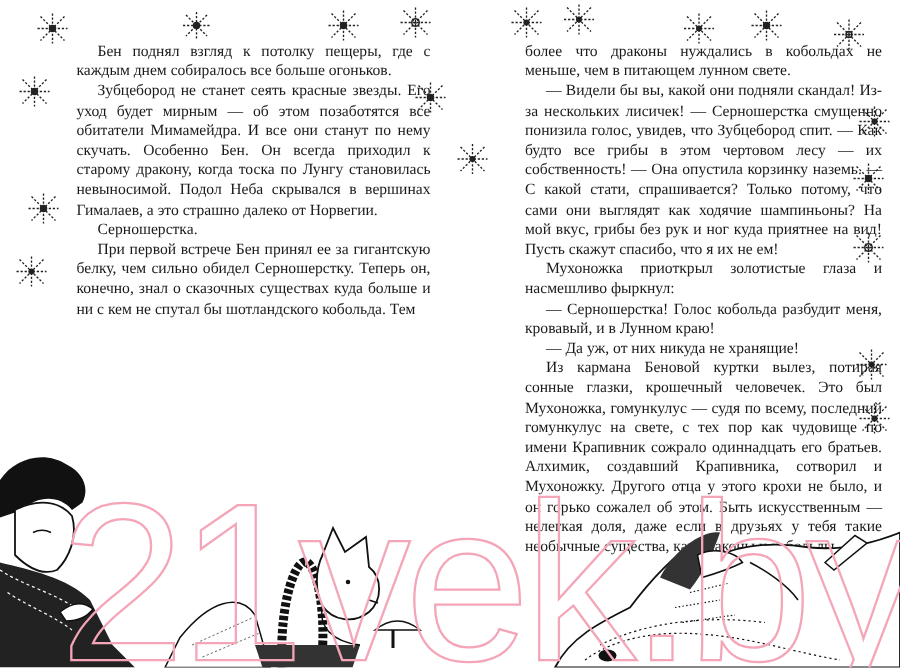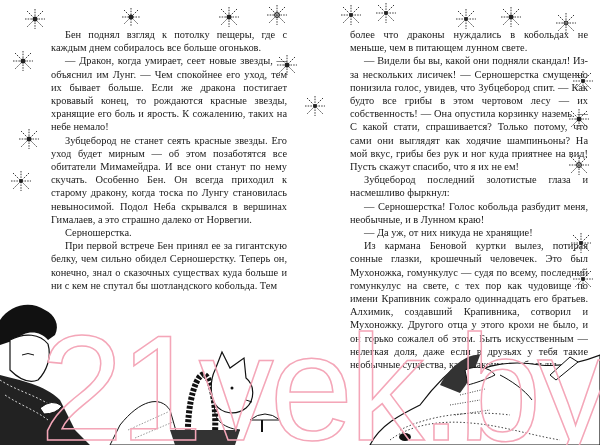--- a/index.html
+++ b/index.html
@@ -89,21 +89,20 @@
         <line x1="11" y1="1" x2="11" y2="21"></line>
         <line x1="1" y1="11" x2="21" y2="11"></line>
         <line x1="3" y1="3" x2="19" y2="19"></line>
         <line x1="19" y1="3" x2="3" y2="19"></line>
       </g>
       <circle cx="11" cy="11" r="2" fill="#222"></circle>
     </svg>
 
   <div class="text">
     <p>Бен поднял взгляд к потолку пещеры, где с каждым днем собиралось все больше огоньков.</p>
-    <p>— Дракон, когда умирает, сеет новые звезды, — объяснил им Лунг. — Чем спокойнее его уход, тем их бывает больше. Если же дракона постигает кровавый конец, то рождаются красные звезды, хранящие его боль и ярость. К сожалению, таких на небе немало!</p>
     <p>Зубцебород не станет сеять красные звезды. Его уход будет мирным — об этом позаботятся все обитатели Мимамейдра. И все они станут по нему скучать. Особенно Бен. Он всегда приходил к старому дракону, когда тоска по Лунгу становилась невыносимой. Подол Неба скрывался в вершинах Гималаев, а это страшно далеко от Норвегии.</p>
     <p>Серношерстка.</p>
     <p>При первой встрече Бен принял ее за гигантскую белку, чем сильно обидел Серношерстку. Теперь он, конечно, знал о сказочных существах куда больше и ни с кем не спутал бы шотландского кобольда. Тем</p>
   </div>
 
   <svg class="illus" style="left:0;top:300px" width="300" height="145" viewBox="0 0 300 145">
 
     <path d="M0 20 C10 5 30 0 45 10 C55 15 60 25 55 35 L48 40 C40 30 25 30 15 40 L0 45 Z" fill="#111"></path>
 
     <path d="M10 40 C25 32 40 34 48 44 C52 58 46 72 38 80 C28 84 18 78 10 70 Z" fill="#fff" stroke="#111" stroke-width="1.2"></path>
@@ -229,22 +228,22 @@
         <line x1="1" y1="11" x2="21" y2="11"></line>
         <line x1="3" y1="3" x2="19" y2="19"></line>
         <line x1="19" y1="3" x2="3" y2="19"></line>
       </g>
       <circle cx="11" cy="11" r="2" fill="#222"></circle>
     </svg>
 
   <div class="text">
     <p class="noindent">более что драконы нуждались в кобольдах не меньше, чем в питающем лунном свете.</p>
     <p>— Видели бы вы, какой они подняли скандал! Из-за нескольких лисичек! — Серношерстка смущенно понизила голос, увидев, что Зубцебород спит. — Как будто все грибы в этом чертовом лесу — их собственность! — Она опустила корзинку наземь. — С какой стати, спрашивается? Только потому, что сами они выглядят как ходячие шампиньоны? На мой вкус, грибы без рук и ног куда приятнее на вид! Пусть скажут спасибо, что я их не ем!</p>
-    <p>Зубцебород последний золотистые глаза и насмешливо фыркнул:</p>
-    <p>— Серношерстка! Голос кобольда разбудит меня, необычные, и в Лунном краю!</p>
+    <p>Мухоножка приоткрыл золотистые глаза и насмешливо фыркнул:</p>
+    <p>— Серношерстка! Голос кобольда разбудит меня, кровавый, и в Лунном краю!</p>
     <p>— Да уж, от них никуда не хранящие!</p>
     <p>Из кармана Беновой куртки вылез, потирая сонные глазки, крошечный человечек. Это был Мухоножка, гомункулус — судя по всему, последний гомункулус на свете, с тех пор как чудовище по имени Крапивник сожрало одиннадцать его братьев. Алхимик, создавший Крапивника, сотворил и Мухоножку. Другого отца у этого крохи не было, и он горько сожалел об этом. Быть искусственным — нелегкая доля, даже если в друзьях у тебя такие необычные существа, как драконы и кобольды.</p>
   </div>
 
   <svg class="illus" style="left:0;top:345px" width="300" height="100" viewBox="0 0 300 100">
     <path d="M70 100 C80 80 100 70 120 60 C135 40 150 25 165 15 L170 30 C185 20 210 15 240 20 C260 22 280 18 300 10 L300 100 Z" fill="#fff" stroke="#111" stroke-width="1.2"></path>
     <path d="M140 40 C150 20 170 8 180 10 C175 25 168 38 160 48 Z" fill="#333"></path>
     <path d="M165 25 C175 20 190 22 195 30 C185 35 175 38 168 40 Z" fill="#fff" stroke="#111" stroke-width="1"></path>
     <path d="M200 30 C210 35 225 45 232 55" stroke="#111" fill="none" stroke-width="1"></path>
     <path d="M90 95 C110 80 140 75 170 78 C200 80 230 90 260 95" stroke="#111" fill="none" stroke-width="0.8" stroke-dasharray="1.5 2"></path>

